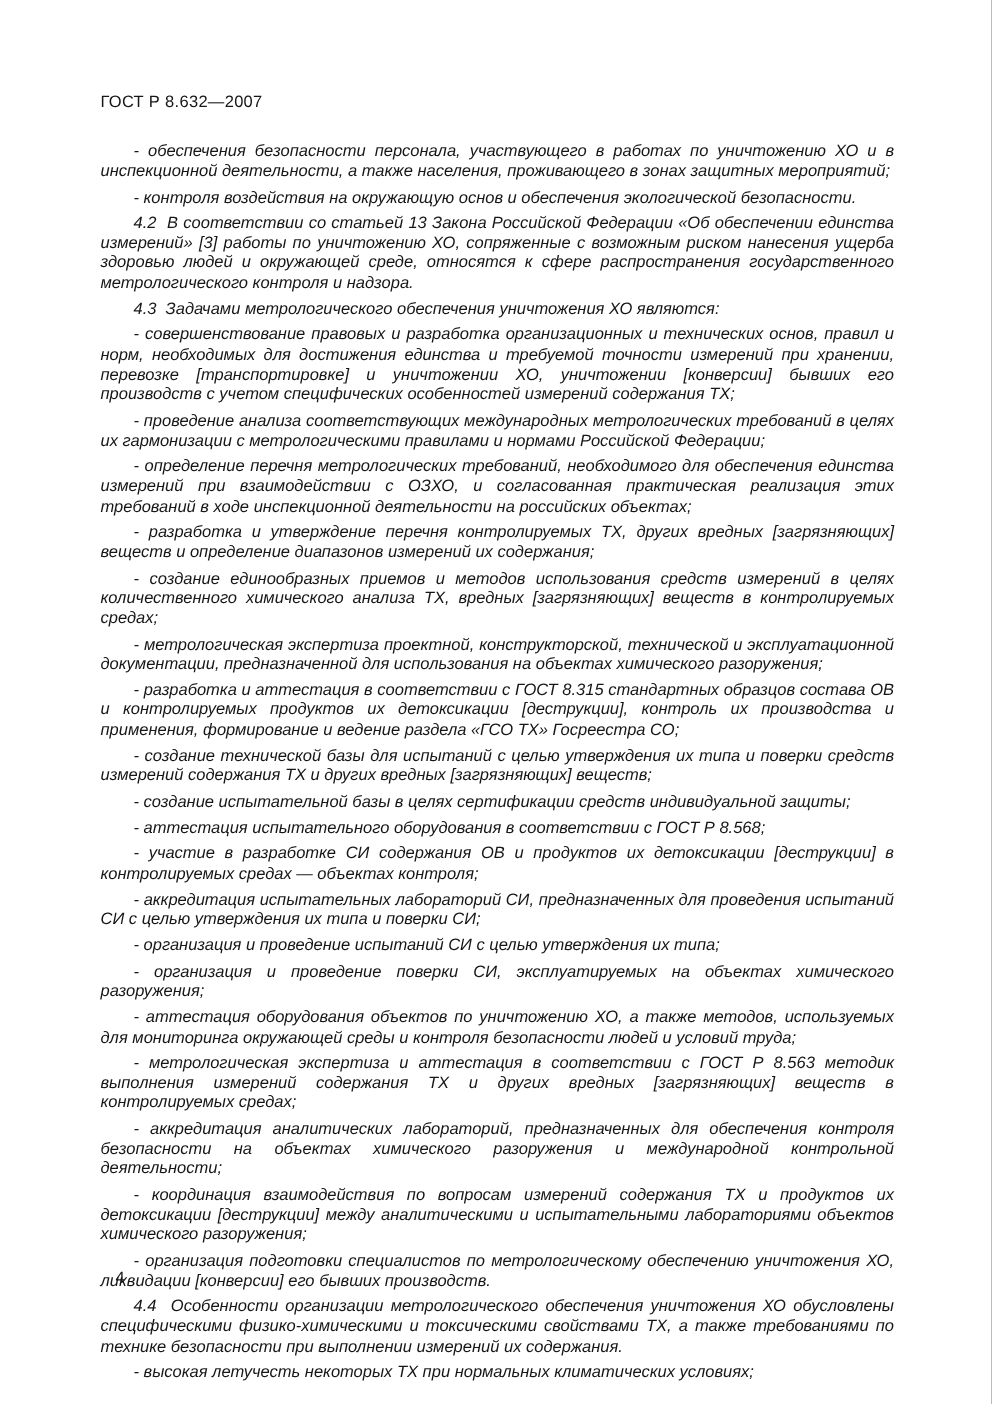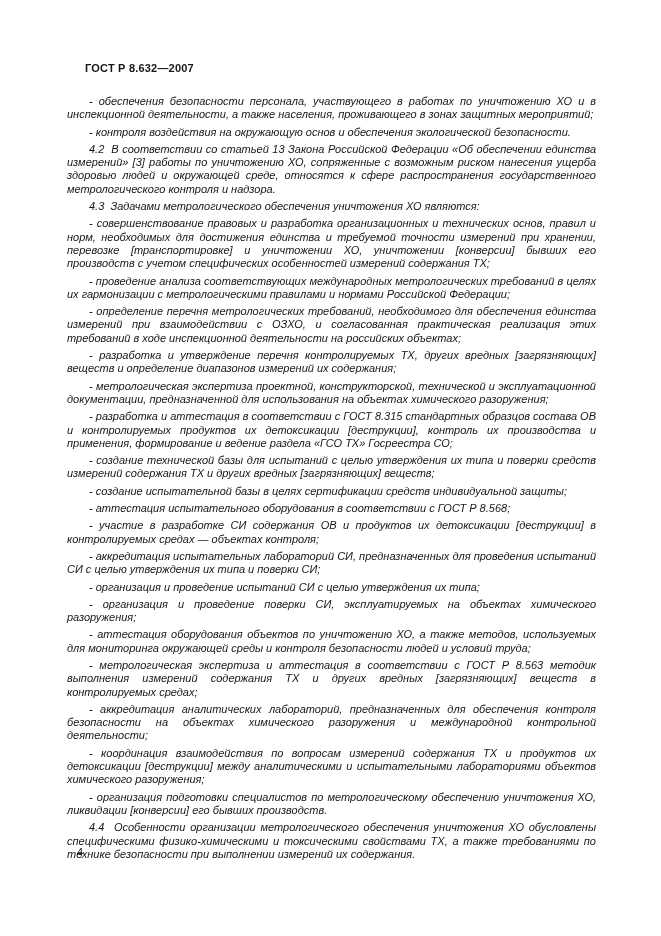--- a/index.html
+++ b/index.html
@@ -11,24 +11,24 @@
     position: relative;
     width: 661px;
     height: 936px;
     background: #ffffff;
     font-family: "Liberation Sans", sans-serif;
     color: #161616;
     overflow: hidden;
   }
   .doc-header {
     position: absolute;
-    left: 85px;
+    left: 67px;
     top: 62px;
     font-size: 11px;
-    font-weight: bold;
+    font-weight: normal;
     letter-spacing: 0.2px;
     white-space: nowrap;
   }
   .doc-content {
     position: absolute;
     left: 63px;
     top: 91px;
     width: 537px;
     font-size: 11px;
     line-height: 13.3px;
@@ -55,31 +55,33 @@
 
   <div class="doc-content">
       <p>- обеспечения безопасности персонала, участвующего в работах по уничтожению ХО и в инспекционной деятельности, а также населения, проживающего в зонах защитных мероприятий;</p>
       <p>- контроля воздействия на окружающую основ и обеспечения экологической безопасности.</p>
       <p>4.2&nbsp; В соответствии со статьей 13 Закона Российской Федерации «Об обеспечении единства измерений» [3] работы по уничтожению ХО, сопряженные с возможным риском нанесения ущерба здоровью людей и окружающей среде, относятся к сфере распространения государственного метрологического контроля и надзора.</p>
       <p>4.3&nbsp; Задачами метрологического обеспечения уничтожения ХО являются:</p>
       <p>- совершенствование правовых и разработка организационных и технических основ, правил и норм, необходимых для достижения единства и требуемой точности измерений при хранении, перевозке [транспортировке] и уничтожении ХО, уничтожении [конверсии] бывших его производств с учетом специфических особенностей измерений содержания ТХ;</p>
       <p>- проведение анализа соответствующих международных метрологических требований в целях их гармонизации с метрологическими правилами и нормами Российской Федерации;</p>
       <p>- определение перечня метрологических требований, необходимого для обеспечения единства измерений при взаимодействии с ОЗХО, и согласованная практическая реализация этих требований в ходе инспекционной деятельности на российских объектах;</p>
       <p>- разработка и утверждение перечня контролируемых ТХ, других вредных [загрязняющих] веществ и определение диапазонов измерений их содержания;</p>
+      <p>- создание единообразных приемов и методов использования средств измерений в целях количественного химического анализа ТХ, вредных [загрязняющих] веществ в контролируемых средах;</p>
       <p>- метрологическая экспертиза проектной, конструкторской, технической и эксплуатационной документации, предназначенной для использования на объектах химического разоружения;</p>
       <p>- разработка и аттестация в соответствии с ГОСТ 8.315 стандартных образцов состава ОВ и контролируемых продуктов их детоксикации [деструкции], контроль их производства и применения, формирование и ведение раздела «ГСО ТХ» Госреестра СО;</p>
       <p>- создание технической базы для испытаний с целью утверждения их типа и поверки средств измерений содержания ТХ и других вредных [загрязняющих] веществ;</p>
       <p>- создание испытательной базы в целях сертификации средств индивидуальной защиты;</p>
       <p>- аттестация испытательного оборудования в соответствии с ГОСТ Р 8.568;</p>
       <p>- участие в разработке СИ содержания ОВ и продуктов их детоксикации [деструкции] в контролируемых средах — объектах контроля;</p>
       <p>- аккредитация испытательных лабораторий СИ, предназначенных для проведения испытаний СИ с целью утверждения их типа и поверки СИ;</p>
       <p>- организация и проведение испытаний СИ с целью утверждения их типа;</p>
       <p>- организация и проведение поверки СИ, эксплуатируемых на объектах химического разоружения;</p>
       <p>- аттестация оборудования объектов по уничтожению ХО, а также методов, используемых для мониторинга окружающей среды и контроля безопасности людей и условий труда;</p>
       <p>- метрологическая экспертиза и аттестация в соответствии с ГОСТ Р 8.563 методик выполнения измерений содержания ТХ и других вредных [загрязняющих] веществ в контролируемых средах;</p>
       <p>- аккредитация аналитических лабораторий, предназначенных для обеспечения контроля безопасности на объектах химического разоружения и международной контрольной деятельности;</p>
       <p>- координация взаимодействия по вопросам измерений содержания ТХ и продуктов их детоксикации [деструкции] между аналитическими и испытательными лабораториями объектов химического разоружения;</p>
       <p>- организация подготовки специалистов по метрологическому обеспечению уничтожения ХО, ликвидации [конверсии] его бывших производств.</p>
       <p>4.4&nbsp; Особенности организации метрологического обеспечения уничтожения ХО обусловлены специфическими физико-химическими и токсическими свойствами ТХ, а также требованиями по технике безопасности при выполнении измерений их содержания.</p>
+      <p>- высокая летучесть некоторых ТХ при нормальных климатических условиях;</p>
     </div>
 
   <div class="page-number">4</div>
 </div>
 
 </body></html>

